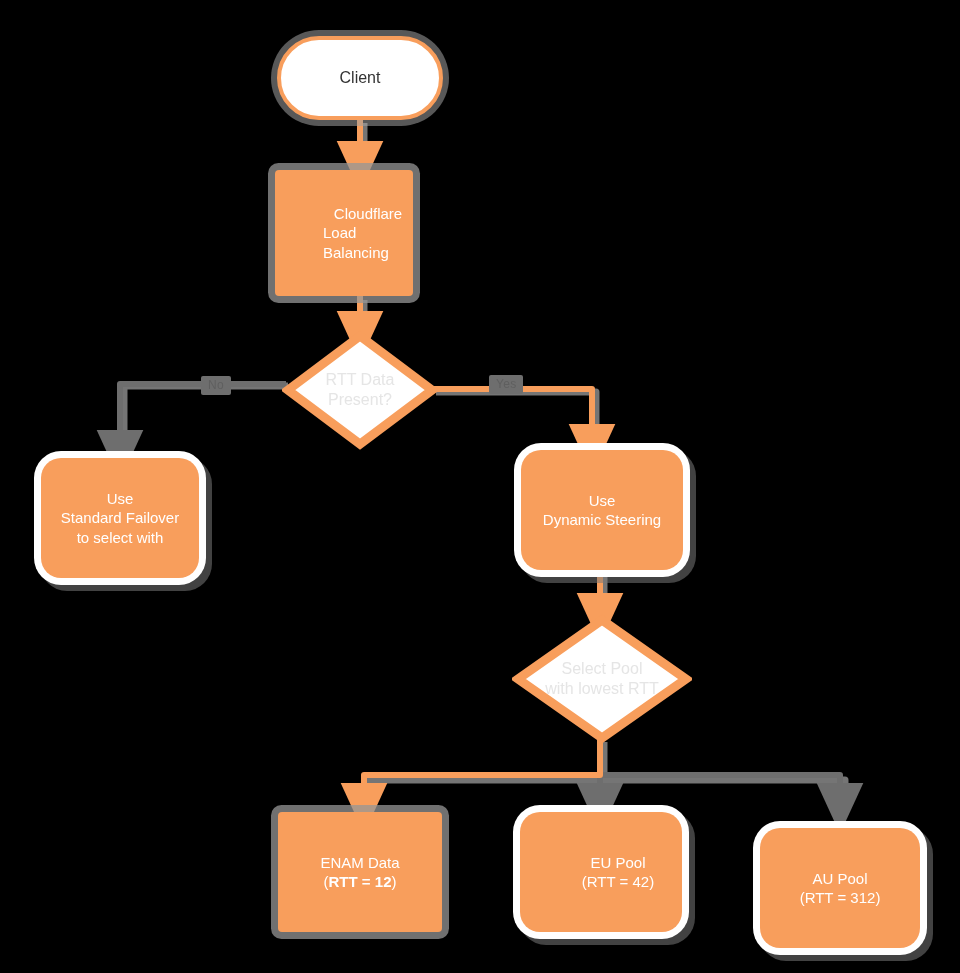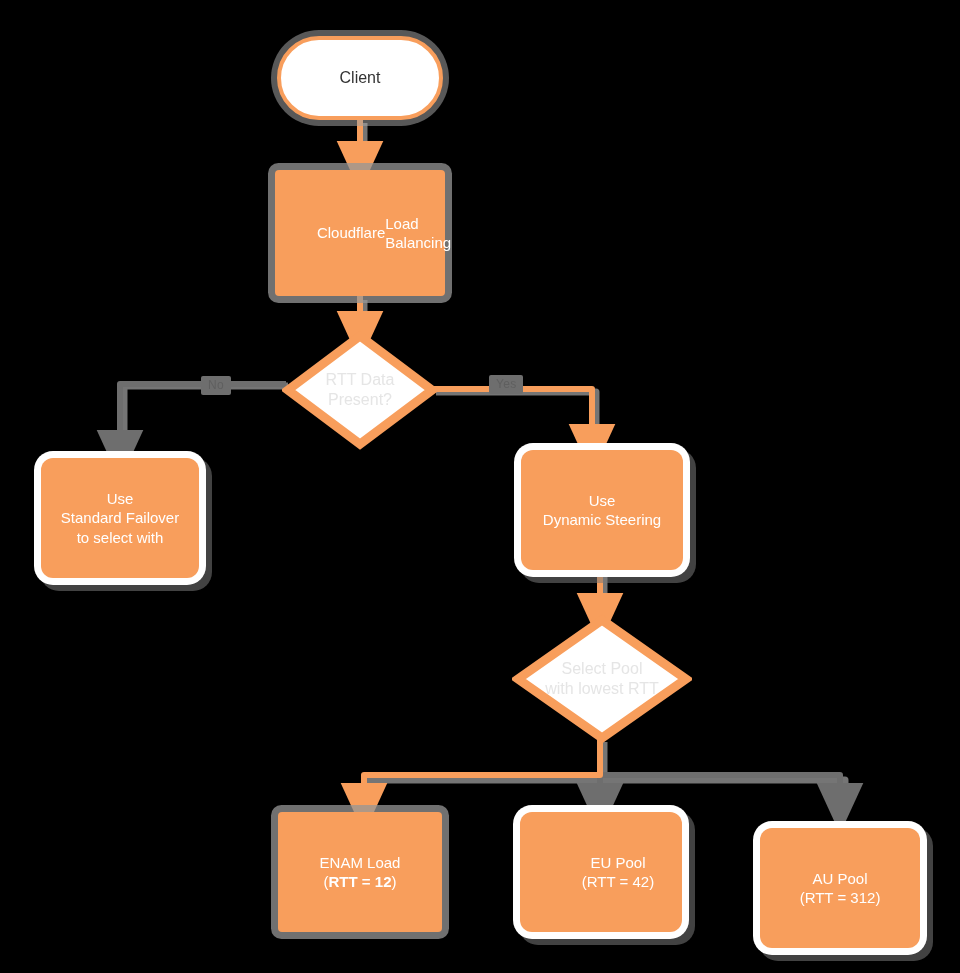--- a/index.html
+++ b/index.html
@@ -34,21 +34,21 @@
     align-items: center;
     justify-content: center;
     text-align: left;
     line-height: 1.30;
     z-index: 5;
   }
   
   .node.process {
     background: #F89E5C;
     color: #FFFFFF;
-    border-radius: 12px;
+    border-radius: 20px;
     font-size: 15px;
     box-shadow: 0 0 0 7px #FFFFFF, 6px 6px 0 7px rgba(120,120,120,0.55);
   }
   .node.process.sq {
     border-radius: 4px;
     box-shadow: 0 0 0 7px rgba(150,150,150,0.75);
   }
   
   .node.terminal {
     background: #FFFFFF;
@@ -151,21 +151,21 @@
     </g>
   </svg>
 
   <div class="edge-label" style="left:201px; top:376px;">No</div>
   <div class="edge-label" style="left:489px; top:375px;">Yes</div>
 
   <div class="node terminal" style="left:277px; top:36px; width:166px; height:84px;">
     <span>Client</span>
   </div>
 
-  <div class="node process sq" style="left:275px; top:170px; width:170px; height:126px; flex-direction:row;padding-left:48px;">
+  <div class="node process sq" style="left:275px; top:170px; width:138px; height:126px; flex-direction:column;padding-left:48px;">
     <span class="ln2">Cloudflare</span>
     <span class="ln2">Load Balancing</span>
   </div>
 
   <div class="diamond-wrap" style="left:282px; top:330px; width:156px; height:120px;">
     <svg class="diamond-shape" viewBox="0 0 156 120" preserveAspectRatio="none">
       <polygon points="78,6 150,60 78,114 6,60" fill="#FFFFFF" stroke="#F89E5C" stroke-width="9"></polygon>
     </svg>
     <div class="diamond-label">
       <div>
@@ -192,21 +192,21 @@
     </svg>
     <div class="diamond-label">
       <div>
         <span class="ln2">Select Pool</span>
         <span class="ln2">with lowest RTT</span>
       </div>
     </div>
   </div>
 
   <div class="node process sq" style="left:278px; top:812px; width:164px; height:120px; flex-direction:column;">
-    <span class="ln2">ENAM Load</span>
+    <span class="ln2">ENAM Data</span>
     <span class="ln2"><span>(</span><span class="bold">RTT = 12</span><span>)</span></span>
   </div>
 
   <div class="node process" style="left:520px; top:812px; width:162px; height:120px; flex-direction:column;padding-left:34px;">
     <span class="ln2">EU Pool</span>
     <span class="ln2"><span>(</span><span>RTT = 42</span><span>)</span></span>
   </div>
 
   <div class="node process" style="left:760px; top:812px; width:160px; height:120px; flex-direction:column;margin-top:16px;">
     <span class="ln2">AU Pool</span>

